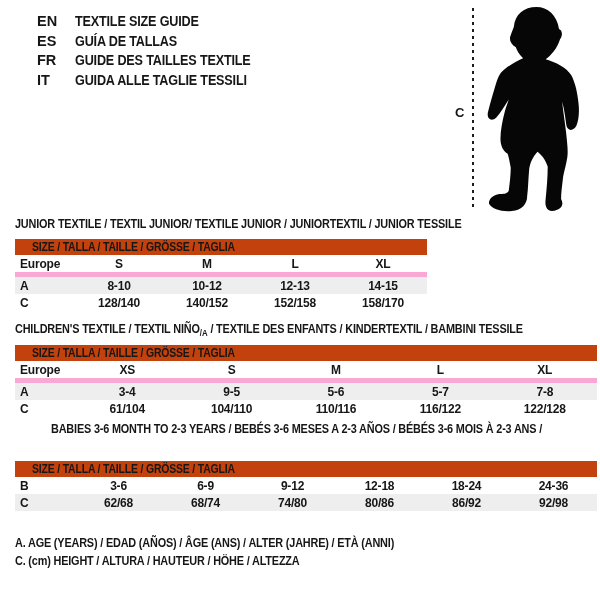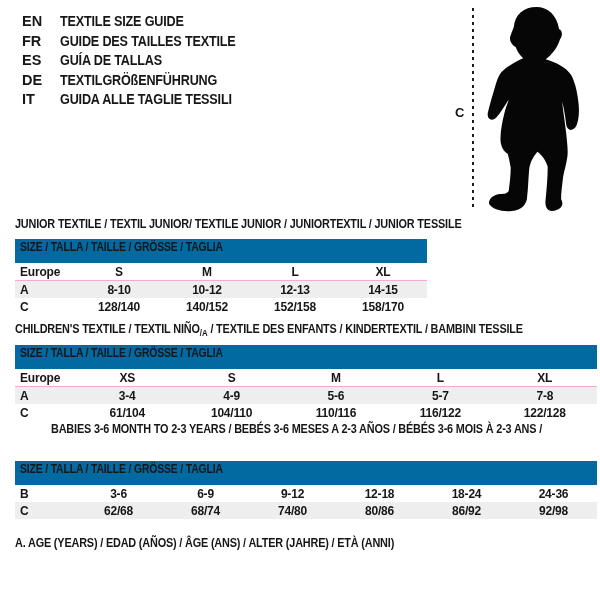--- a/index.html
+++ b/index.html
@@ -5,21 +5,21 @@
   html,body { margin:0; padding:0; background:#ffffff; }
   .page {
     position:relative; width:600px; height:600px; background:#ffffff;
     font-family:"Liberation Sans", sans-serif; font-weight:700; color:#161616;
     overflow:hidden;
   }
   .cond { display:inline-block; transform:scaleX(0.87); transform-origin:0 50%;
           white-space:nowrap; letter-spacing:-0.2px; }
 
   
-  .lang-block { position:absolute; left:22px; top:12px; }
+  .lang-block { position:absolute; left:37px; top:12px; }
   .lang-row  { height:19.5px; line-height:19.5px; font-size:14.5px; }
   .lang-code { display:inline-block; width:38px; vertical-align:top; }
 
   
   .height-label { position:absolute; left:455px; top:105px; font-size:13px; }
   .dotted-line  { position:absolute; left:472px; top:8px; width:2px; height:203px;
                   background:repeating-linear-gradient(to bottom,#1c1c1c 0 3px,transparent 3px 7px); }
   .toddler { position:absolute; left:483px; top:4px; width:113px; height:208px; }
   .toddler path { fill:#060606; }
 
@@ -28,50 +28,47 @@
   #sec1-title { top:216px; }
   #sec2-title { top:321px; }
   #sec3-title { top:421px;margin-left:36px; }
   .subA { font-size:9px; vertical-align:-2.5px; letter-spacing:0; }
 
   
   .tbl  { position:absolute; left:15px; }
   #tbl1 { top:239px; width:412px; }
   #tbl2 { top:345px; width:582px; }
   #tbl3 { top:461px; width:582px; }
-  .size-bar { height:24px; line-height:16.5px; background:#0369a1; font-size:12px;
-              padding-left:5px; box-sizing:border-box; }
+  .size-bar { height:16px; line-height:16.5px; background:#c2410c; font-size:12px;
+              padding-left:17px; box-sizing:border-box; }
   table.grid { width:100%; border-collapse:collapse; table-layout:fixed; font-size:12px; }
   .grid td { height:17px; text-align:center; padding:0; letter-spacing:-0.2px;
              overflow:hidden; white-space:nowrap; }
   .grid td.lbl { text-align:left; padding-left:5px; }
   col.c-label { width:60px; }
   tr.alt { background:#eeeeee; }
-  tr.bline td { border-bottom:1px solid #f9a8d4; }
+  tr.bline td { border-bottom:5px solid #f9a8d4; }
 
   
   .notes { position:absolute; left:15px; top:535px; font-size:12.5px; line-height:17.5px; }
 </style>
 </head>
 <body>
 
 <div class="page">
 
   <div class="lang-block">
     <div class="lang-row">
       <span class="lang-code">EN</span><span class="cond">TEXTILE SIZE GUIDE</span>
     </div>
     <div class="lang-row">
+      <span class="lang-code">ES</span><span class="cond">GUÍA DE TALLAS</span>
+    </div>
+    <div class="lang-row">
       <span class="lang-code">FR</span><span class="cond">GUIDE DES TAILLES TEXTILE</span>
-    </div>
-    <div class="lang-row">
-      <span class="lang-code">ES</span><span class="cond">GUÍA DE TALLAS</span>
-    </div>
-    <div class="lang-row">
-      <span class="lang-code">DE</span><span class="cond">TEXTILGRÖßENFÜHRUNG</span>
     </div>
     <div class="lang-row">
       <span class="lang-code">IT</span><span class="cond">GUIDA ALLE TAGLIE TESSILI</span>
     </div>
   </div>
 
   <div class="height-label">C</div>
   <div class="dotted-line"></div>
   <svg class="toddler" viewBox="0 0 110 207" preserveAspectRatio="none" xmlns="http://www.w3.org/2000/svg">
     <path d="M52 3
@@ -156,21 +153,21 @@
         <td class="lbl">Europe</td>
         <td>XS</td>
         <td>S</td>
         <td>M</td>
         <td>L</td>
         <td>XL</td>
       </tr>
       <tr class="alt">
         <td class="lbl">A</td>
         <td>3-4</td>
-        <td>4-9</td>
+        <td>9-5</td>
         <td>5-6</td>
         <td>5-7</td>
         <td>7-8</td>
       </tr>
       <tr>
         <td class="lbl">C</td>
         <td>61/104</td>
         <td>104/110</td>
         <td>110/116</td>
         <td>116/122</td>
@@ -215,15 +212,16 @@
         <td>80/86</td>
         <td>86/92</td>
         <td>92/98</td>
       </tr>
     </tbody>
       </table>
   </div>
 
   <div class="notes">
     <div><span class="cond">A. AGE (YEARS) / EDAD (AÑOS) / ÂGE (ANS) / ALTER (JAHRE) / ETÀ (ANNI)</span></div>
+    <div><span class="cond">C. (cm) HEIGHT / ALTURA / HAUTEUR / HÖHE / ALTEZZA</span></div>
   </div>
 
 </div>
 
 </body></html>

